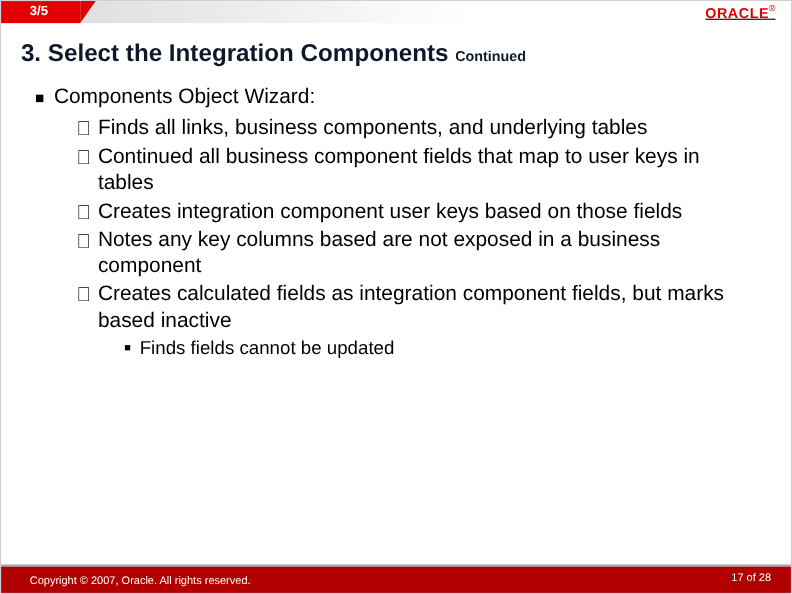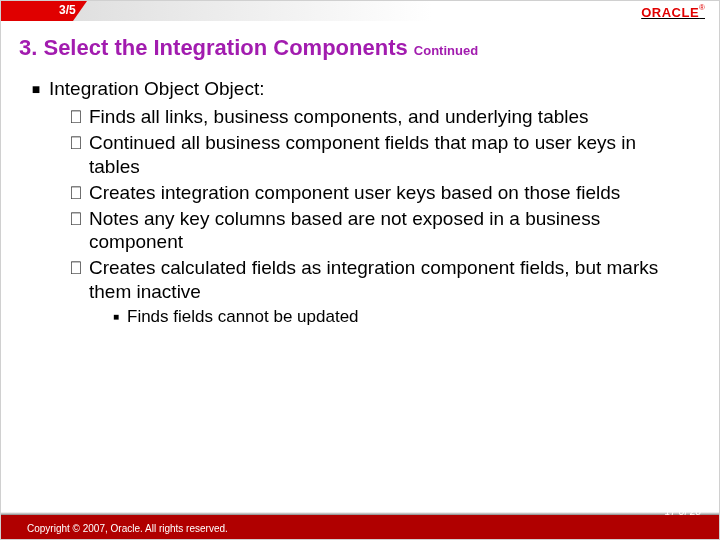--- a/index.html
+++ b/index.html
@@ -19,34 +19,34 @@
   .red-tab{
     position:absolute;left:0;top:0;width:72px;height:20px;
     background:#e00000;
   }
   .red-tab:after{
     content:"";position:absolute;right:-14px;top:0;
     border-top:20px solid #e00000;border-right:14px solid transparent;
   }
   .section-counter{
     position:absolute;left:26px;top:2px;
-    font:bold 12px Arial;color:#fff;margin-left:32px;
+    font:bold 12px Arial;color:#fff;
   }
   .logo{
     position:absolute;right:14px;top:2px;height:15px;text-decoration:underline;
   }
   .logo-text{
     font:bold 13px Arial;color:#e00000;letter-spacing:0.5px;
   }
   .logo-reg{font-size:8px;vertical-align:top;color:#e00000}
 
   
   .title{
     position:absolute;left:18px;top:34px;
-    font-weight:bold;color:#a21caf;font-size:22px;
+    font-weight:bold;color:#0f172a;font-size:22px;
   }
   .title-cont{font-size:13px;font-weight:bold}
 
   
   .content{
     position:absolute;left:22px;top:76px;right:30px;
     font-size:19px;line-height:1.25;
   }
   .lvl1{display:flex;margin-bottom:4px}
   .lvl1 .b{width:26px;text-align:center;font-size:14px;line-height:24px}
@@ -67,22 +67,22 @@
   }
   .footer:after{
     content:"";position:absolute;left:0;top:-3px;width:100%;height:3px;
     background:linear-gradient(to top,#888,transparent);
   }
   .copyright{
     position:absolute;left:26px;bottom:5px;
     font-size:10px;color:#fff;text-align:center;
   }
   .pager{
-    position:absolute;right:18px;bottom:22px;
-    font-size:10px;color:#fff;font-style:italic;
+    position:absolute;right:18px;bottom:8px;
+    font-size:10px;color:#fff;
   }
 </style>
 </head>
 <body>
 
 <div class="topbar">
   <div class="red-tab"></div>
   <div class="section-counter">3/5</div>
   <div class="logo">
     <span class="logo-text">ORACLE</span><span class="logo-reg">®</span>
@@ -91,42 +91,42 @@
 
 <div class="title">
   <span>3. Select the Integration Components</span>
   <span class="title-cont">Continued</span>
 </div>
 
 <div class="content">
 
   <div class="lvl1">
     <div class="b">■</div>
-    <div class="t">Integration Object Object:</div>
+    <div class="t">Components Object Wizard:</div>
   </div>
 
   <div class="lvl2">
     <div class="b">⎕</div>
     <div class="t">Finds all links, business components, and underlying tables</div>
   </div>
   <div class="lvl2">
     <div class="b">⎕</div>
     <div class="t">Continued all business component fields that map to user keys in tables</div>
   </div>
   <div class="lvl2">
     <div class="b">⎕</div>
     <div class="t">Creates integration component user keys based on those fields</div>
   </div>
   <div class="lvl2">
     <div class="b">⎕</div>
     <div class="t">Notes any key columns based are not exposed in a business component</div>
   </div>
   <div class="lvl2">
     <div class="b">⎕</div>
-    <div class="t">Creates calculated fields as integration component fields, but marks them inactive</div>
+    <div class="t">Creates calculated fields as integration component fields, but marks based inactive</div>
   </div>
 
   <div class="lvl3">
     <div class="b">■</div>
     <div class="t">Finds fields cannot be updated</div>
   </div>
 
 </div>
 
 <div class="footer"></div>

